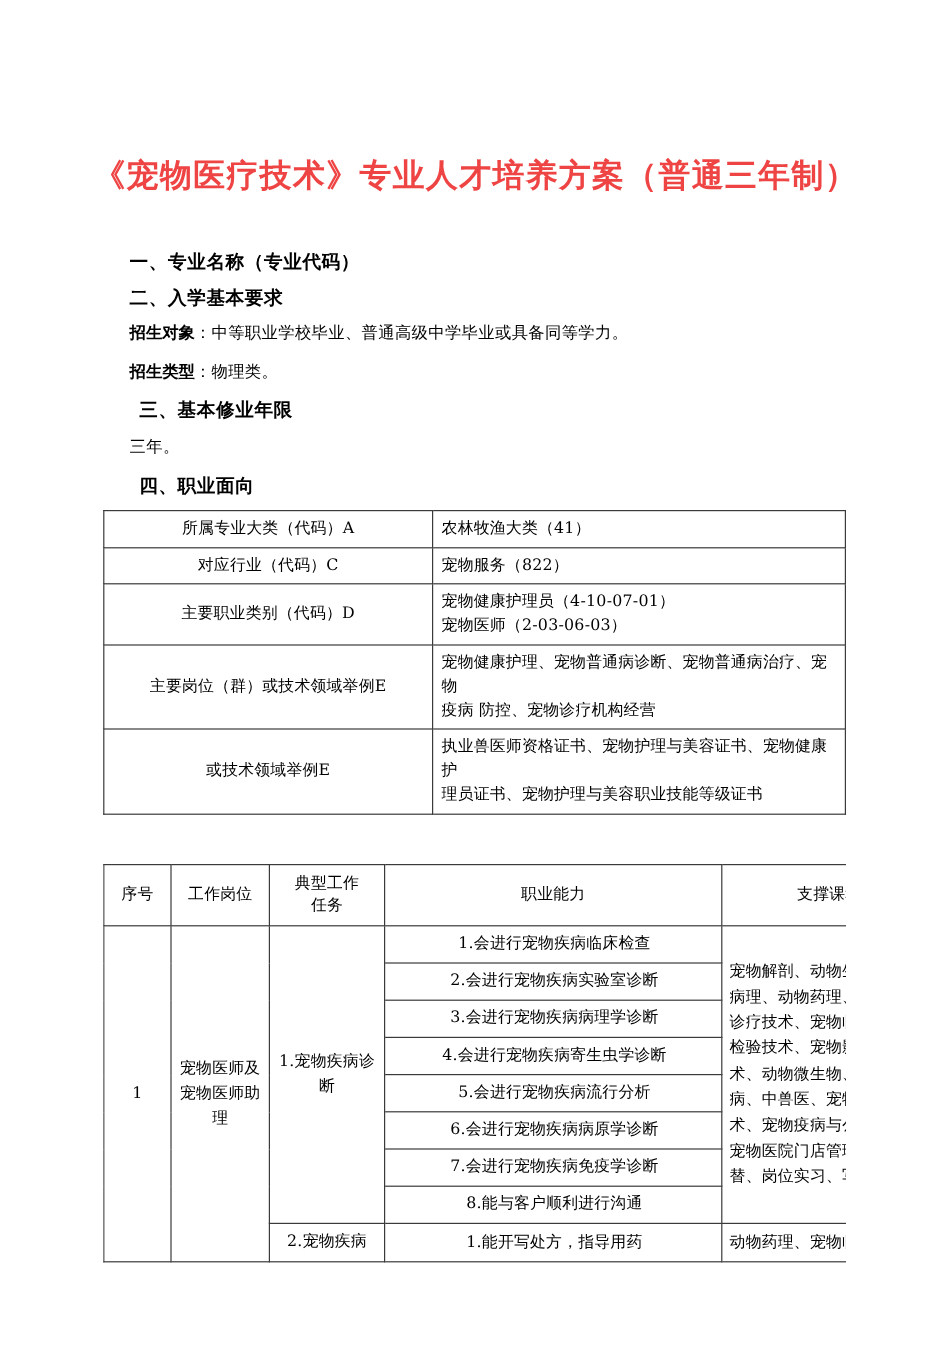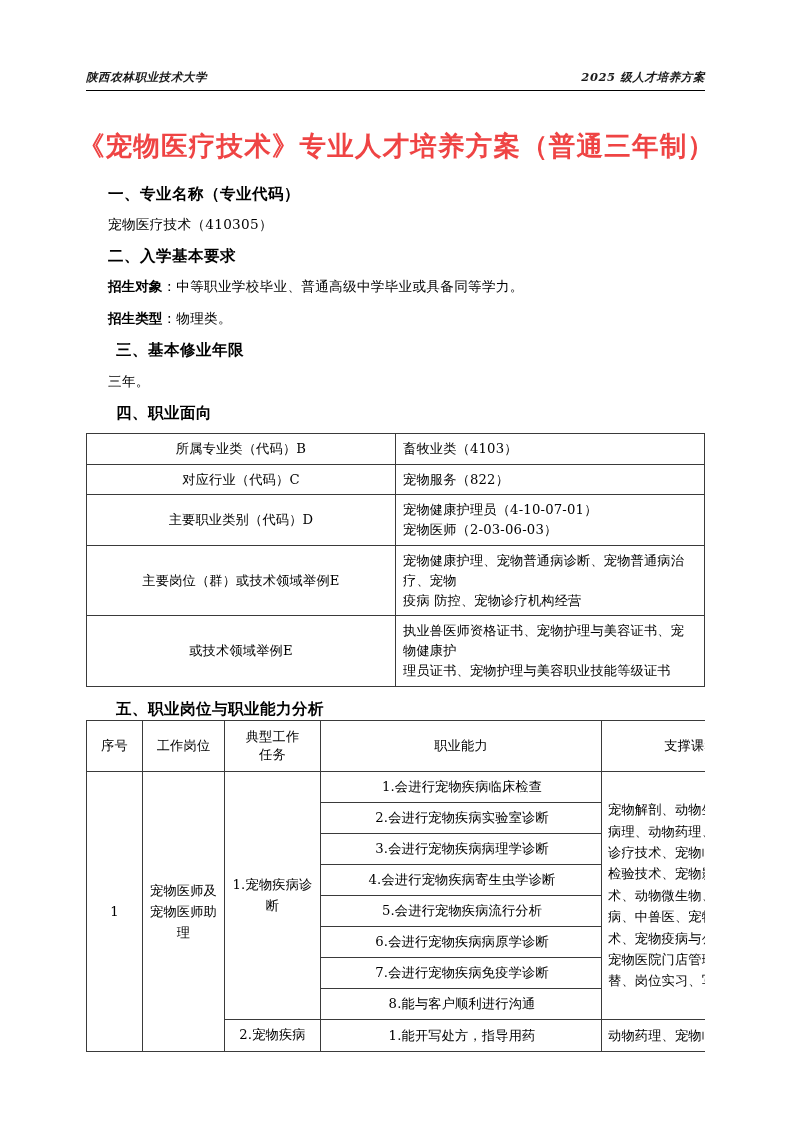--- a/index.html
+++ b/index.html
@@ -54,21 +54,21 @@
     font-weight: bold;
     letter-spacing: 1.2px;
     font-family: "DejaVu Serif", "Liberation Serif", serif;
     color: #ef4444;
   }
 
   
   .content {
     position: absolute;
     left: 86px;
-    top: 184px;
+    top: 208px;
     width: 619px;
   }
 
   .h2 {
     font-size: 15.5px;
     font-weight: bold;
     font-family: "DejaVu Sans", "Liberation Sans", sans-serif;
     letter-spacing: 0.5px;
     margin: 0 0 10px 0;
     padding-left: 22px;
@@ -130,48 +130,43 @@
     width: 619px;
     height: 335px;
     overflow: hidden;
   }
 </style>
 </head>
 <body>
 
 <div class="page">
 
-  <div class="run-head">
-    <span class="rh-left">陕西农林职业技术大学</span>
-    <span class="rh-right">2025 级人才培养方案</span>
-  </div>
 
   <div class="doc-title">《宠物医疗技术》专业人才培养方案（普通三年制）</div>
 
   <div class="content">
 
     <div class="h2">一、专业名称（专业代码）</div>
-    <div class="para">宠物医疗技术（410305）</div>
 
     <div class="h2">二、入学基本要求</div>
     <div class="para"><span class="lead">招生对象</span><span>：中等职业学校毕业、普通高级中学毕业或具备同等学力。</span></div>
     <div class="para"><span class="lead">招生类型</span><span>：物理类。</span></div>
 
     <div class="h2 indent-more">三、基本修业年限</div>
     <div class="para">三年。</div>
 
     <div class="h2 indent-more">四、职业面向</div>
 
     <div class="tbl-wrap-1">
       <table class="doc-tbl tbl-1">
         <tbody>
           <tr>
-            <td class="k">所属专业类（代码）B</td>
-            <td class="v">
-              <span class="ln">畜牧业类（4103）</span>
+            <td class="k" style="width:259px;">所属专业大类（代码）A</td>
+            <td class="v">
+              <span class="ln">农林牧渔大类（41）</span>
             </td>
           </tr>
           <tr>
             <td class="k">对应行业（代码）C</td>
             <td class="v">
               <span class="ln">宠物服务（822）</span>
             </td>
           </tr>
           <tr>
             <td class="k">主要职业类别（代码）D</td>
@@ -191,21 +186,20 @@
             <td class="k">或技术领域举例E</td>
             <td class="v">
               <span class="ln">执业兽医师资格证书、宠物护理与美容证书、宠物健康护</span>
               <span class="ln">理员证书、宠物护理与美容职业技能等级证书</span>
             </td>
           </tr>
         </tbody>
       </table>
     </div>
 
-    <div class="h2 indent-more" style="margin-top:12px;">五、职业岗位与职业能力分析</div>
   </div>
 
   <div class="clip-bottom">
     <table class="doc-tbl tbl-2">
       <tbody>
         <tr class="r-head">
           <td class="hdr" style="width:41px;">序号</td>
           <td class="hdr" style="width:67px;">工作岗位</td>
           <td class="hdr" style="width:81px;">
             <span>典型工作</span><br>

